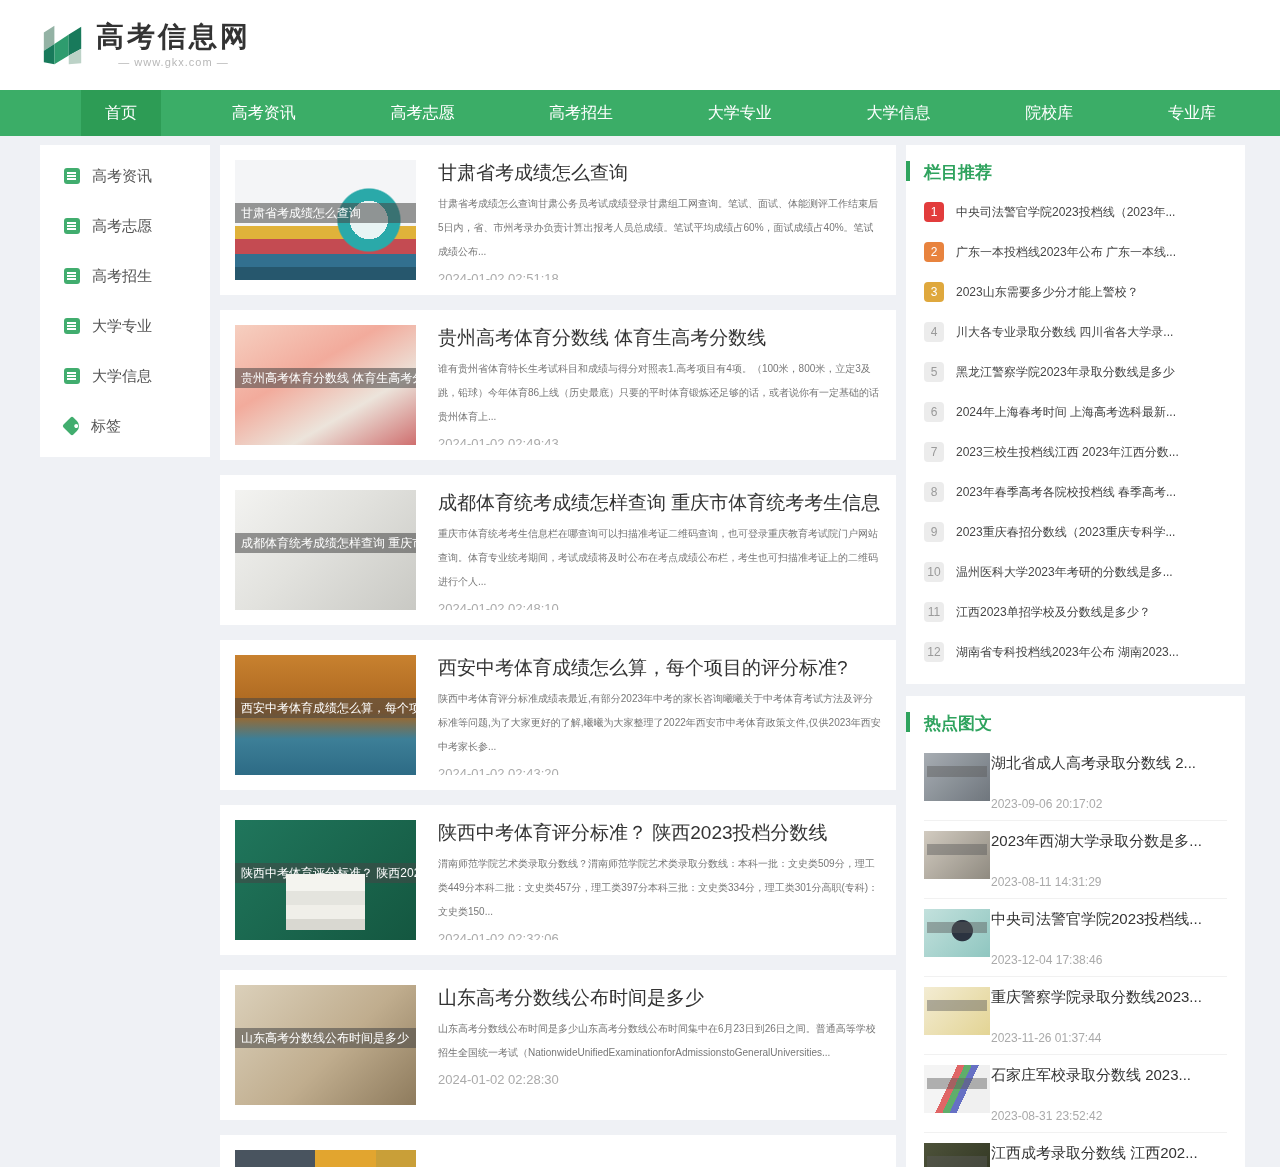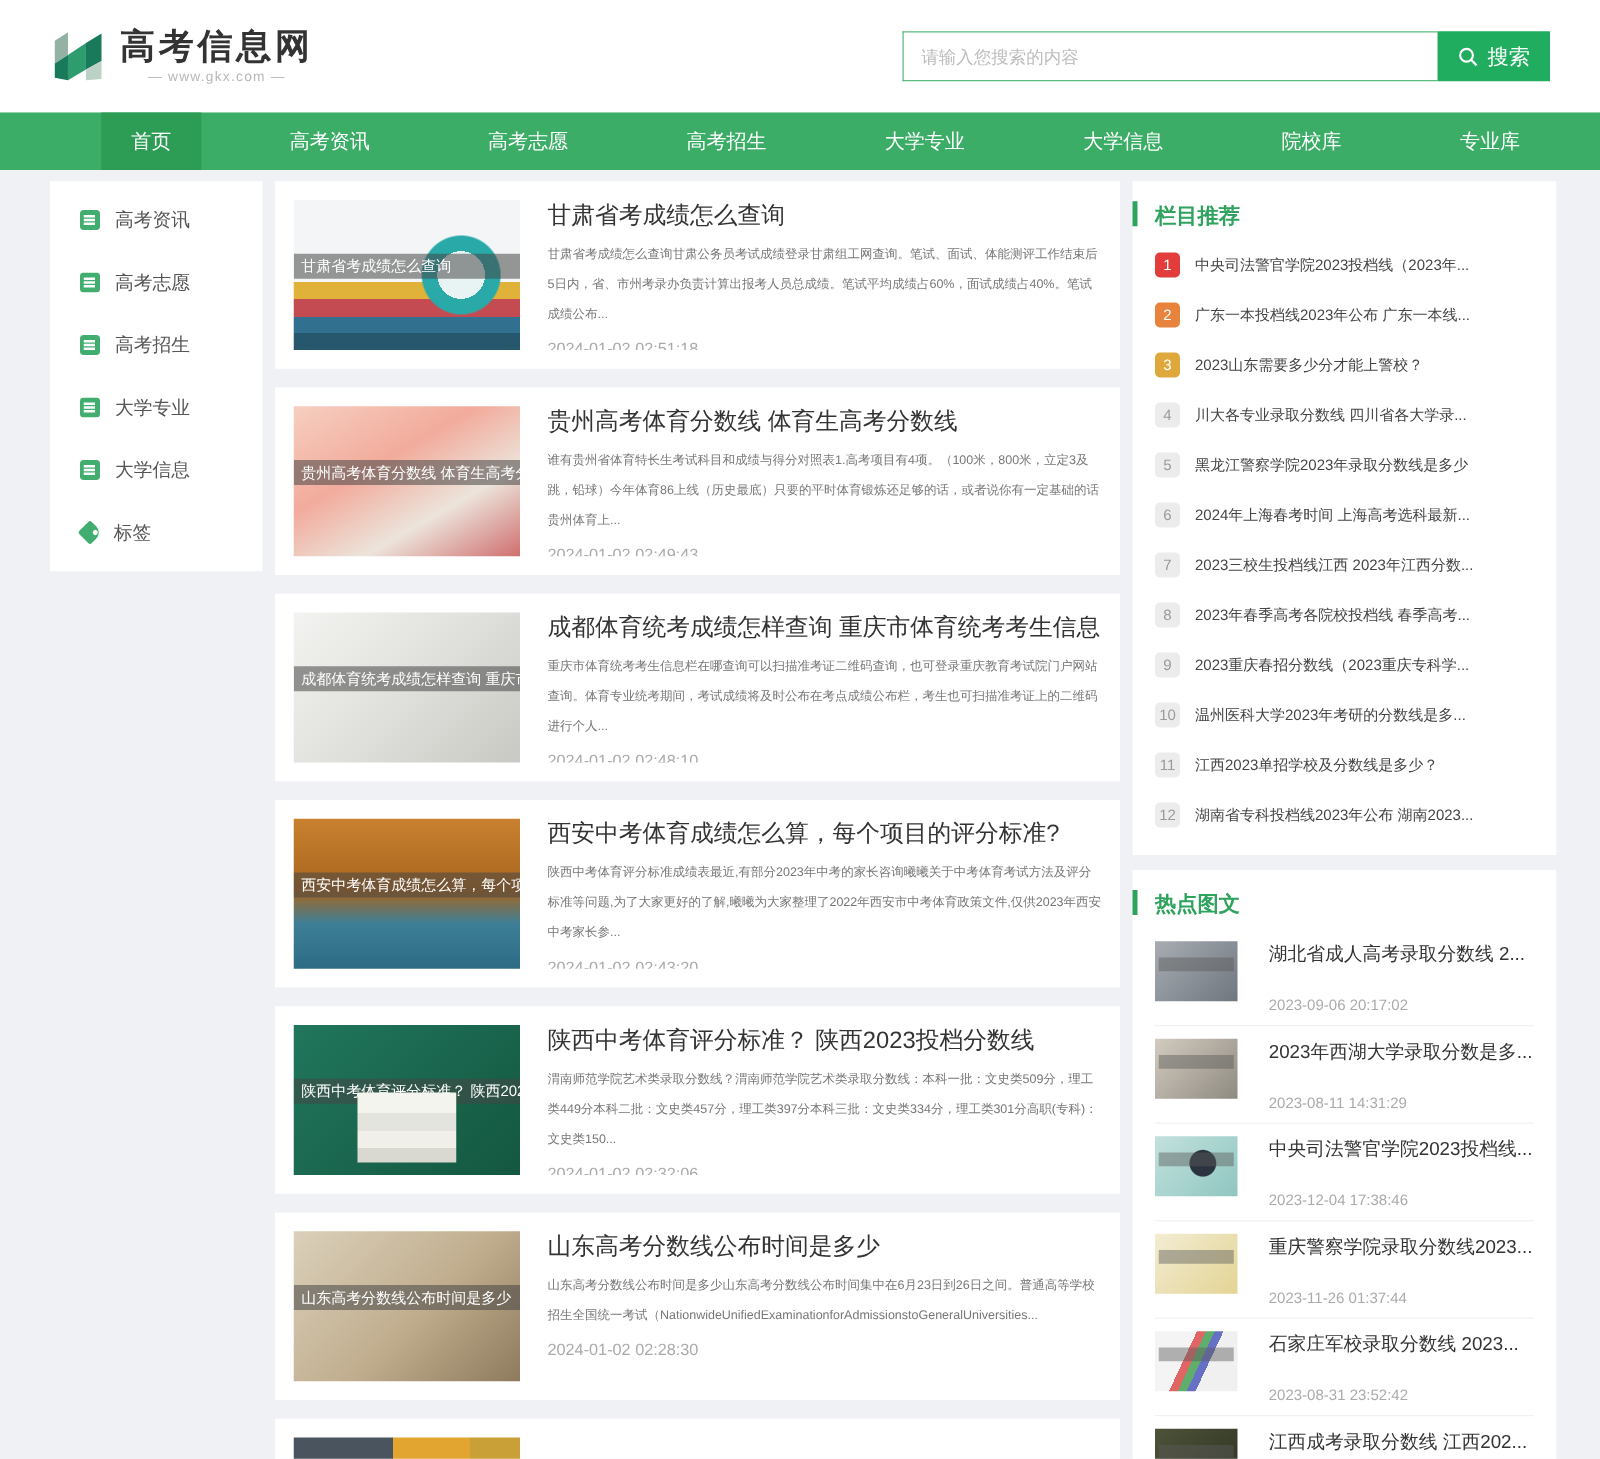--- a/index.html
+++ b/index.html
@@ -65,21 +65,21 @@
   .panel-h { position:relative; display:flex; align-items:center; font-size:17px; font-weight:bold; color:#2fa35e; margin-bottom:8px; padding-left:0; }
   .panel-bar { position:absolute; left:-18px; top:0px; width:4px; height:20px; background:#2fa35e; }
 
   .rec-item { display:flex; align-items:center; height:40px; gap:12px; cursor:pointer; }
   .rec-badge { width:20px; height:20px; border-radius:4px; background:#ececec; color:#9a9a9a; font-size:12px; display:flex; align-items:center; justify-content:center; flex:none; }
   .rec-badge.c1 { background:#e23c3c; color:#fff; }
   .rec-badge.c2 { background:#e8833e; color:#fff; }
   .rec-badge.c3 { background:#dfa83d; color:#fff; }
   .rec-text { font-size:12px; color:#444; white-space:nowrap; overflow:hidden; }
 
-  .hot-item { display:flex; gap:25px; padding:10px 0 9px; border-top:1px solid #f1f1f1; cursor:pointer; align-items:flex-start; }
+  .hot-item { display:flex; gap:1px; padding:10px 0 9px; border-top:1px solid #f1f1f1; cursor:pointer; align-items:flex-start; }
   .hot-item.first { border-top:none; }
   .hot-thumb { width:66px; height:48px; flex:none; position:relative; overflow:hidden; }
   .hot-thumb::before { content:""; position:absolute; left:5%; right:5%; top:28%; height:11px; background:rgba(90,90,90,.45); }
   .hot-info { min-width:0; flex:1; }
   .hot-title { font-size:15px; color:#333; white-space:nowrap; overflow:hidden; margin-top:1px; }
   .hot-date { font-size:12px; color:#aaa; margin-top:24px; }
 
   .h1 { background:linear-gradient(135deg,#a7adb3 0%,#6f767d 100%); }
   .h2 { background:linear-gradient(135deg,#d2cbc0 0%,#8f8a80 100%); }
   .h3 { background:radial-gradient(circle at 58% 45%, #2b3340 0 22%, transparent 24%),linear-gradient(135deg,#c3e1dd 0%,#8fc6c0 100%); }
@@ -97,30 +97,20 @@
       <polygon points="4,30 15,23 15,44 4,42" fill="#187a5b"></polygon>
       <polygon points="15,23 30,13 30,35 15,44" fill="#2e9c6e"></polygon>
       <polygon points="30,13 43,5 43,28 30,35" fill="#187a5b"></polygon>
       <polygon points="30,35 43,28 43,43 30,44" fill="#bcd2c7"></polygon>
     </svg>
     <div>
       <div class="logo-title">高考信息网</div>
       <div class="logo-sub">— www.gkx.com —</div>
     </div>
   </div>
-  <div class="search">
-    <input class="search-input" type="text" placeholder="请输入您搜索的内容" style="">
-    <button class="search-btn">
-      <svg width="17" height="17" viewBox="0 0 20 20" fill="none" stroke="#fff" stroke-width="2">
-        <circle cx="8.5" cy="8.5" r="6"></circle>
-          <line x1="13" y1="13" x2="18" y2="18"></line>
-      </svg>
-      <span>搜索</span>
-    </button>
-  </div>
 </div>
 
 <div class="nav">
   <div class="nav-inner">
     <div class="nav-item active">首页</div>
     <div class="nav-item">高考资讯</div>
     <div class="nav-item">高考志愿</div>
     <div class="nav-item">高考招生</div>
     <div class="nav-item">大学专业</div>
     <div class="nav-item">大学信息</div>

